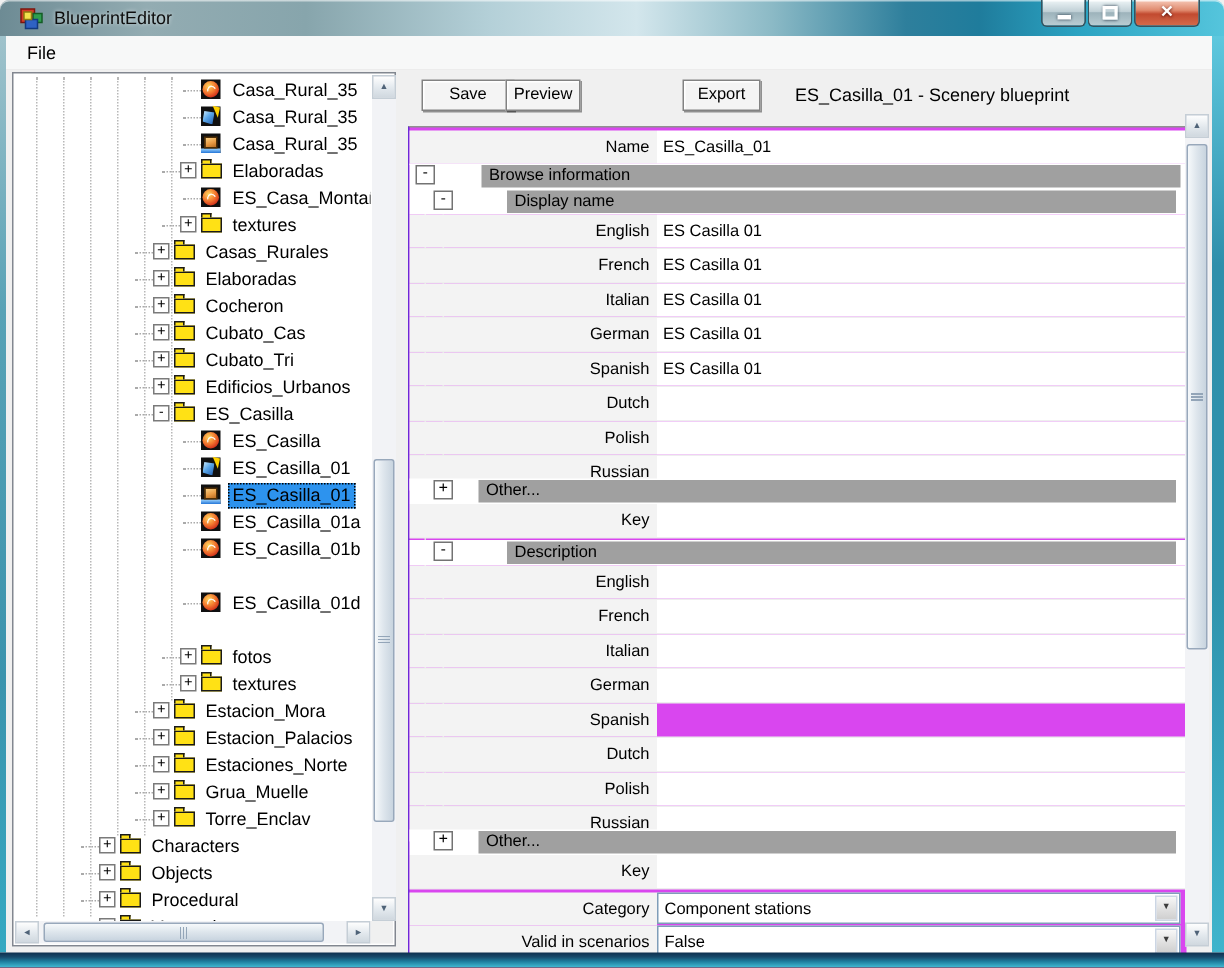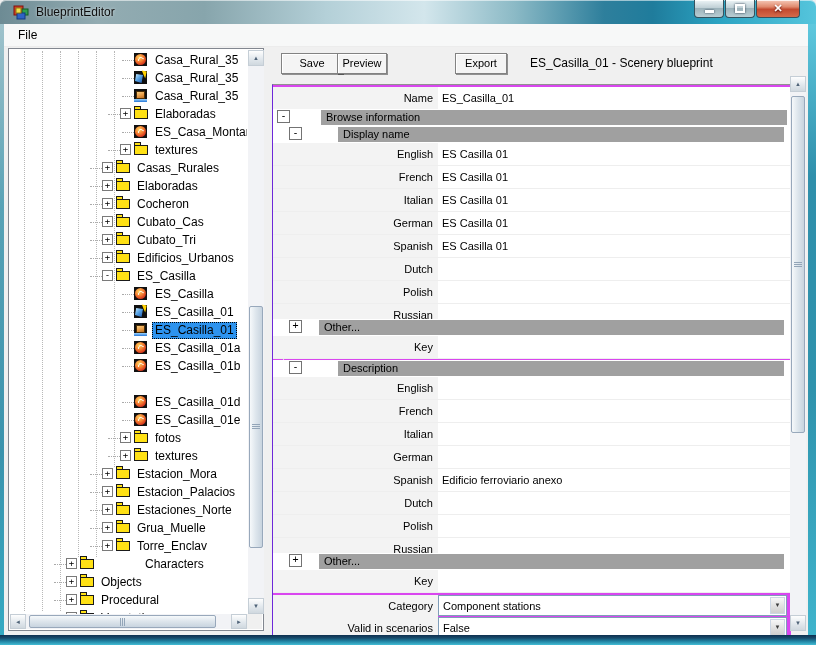--- a/index.html
+++ b/index.html
@@ -235,25 +235,20 @@
           <div class="trow" style="top: 308px;">
             <span class="conn" style="left: 112px;"></span>
             <span class="ticon bp-red" style="left: 124px;"></span>
             <span class="tlabel" style="left: 142px;">ES_Casilla_01b</span>
           </div>
           <div class="trow" style="top: 344px;">
             <span class="conn" style="left: 112px;"></span>
             <span class="ticon bp-red" style="left: 124px;"></span>
             <span class="tlabel" style="left: 142px;">ES_Casilla_01d</span>
           </div>
-          <div class="trow" style="top: 362px;">
-            <span class="conn" style="left: 112px;"></span>
-            <span class="ticon bp-red" style="left: 124px;"></span>
-            <span class="tlabel" style="left: 142px;">ES_Casilla_01e</span>
-          </div>
           <div class="trow" style="top: 380px;">
             <span class="conn" style="left: 98px;"></span>
             <span class="expbtn" style="left: 110px;">+</span>
             <span class="ticon folder" style="left: 124px;"></span>
             <span class="tlabel" style="left: 142px;">fotos</span>
           </div>
           <div class="trow" style="top: 398px;">
             <span class="conn" style="left: 98px;"></span>
             <span class="expbtn" style="left: 110px;">+</span>
             <span class="ticon folder" style="left: 124px;"></span>
@@ -286,21 +281,21 @@
           <div class="trow" style="top: 488px;">
             <span class="conn" style="left: 80px;"></span>
             <span class="expbtn" style="left: 92px;">+</span>
             <span class="ticon folder" style="left: 106px;"></span>
             <span class="tlabel" style="left: 124px;">Torre_Enclav</span>
           </div>
           <div class="trow" style="top: 506px;">
             <span class="conn" style="left: 44px;"></span>
             <span class="expbtn" style="left: 56px;">+</span>
             <span class="ticon folder" style="left: 70px;"></span>
-            <span class="tlabel" style="left: 88px; margin-left: 44px;">Characters</span>
+            <span class="tlabel" style="left: 88px;">Characters</span>
           </div>
           <div class="trow" style="top: 524px;">
             <span class="conn" style="left: 44px;"></span>
             <span class="expbtn" style="left: 56px;">+</span>
             <span class="ticon folder" style="left: 70px;"></span>
             <span class="tlabel" style="left: 88px;">Objects</span>
           </div>
           <div class="trow" style="top: 542px;">
             <span class="conn" style="left: 44px;"></span>
             <span class="expbtn" style="left: 56px;">+</span>
@@ -417,21 +412,20 @@
             <div class="frow">
               <span class="flabel">Italian</span>
               <span class="fvalue"></span>
             </div>
             <div class="frow">
               <span class="flabel">German</span>
               <span class="fvalue"></span>
             </div>
             <div class="frow">
               <span class="flabel">Spanish</span>
-              <span class="fvalue">Edificio ferroviario anexo</span>
             </div>
             <div class="frow">
               <span class="flabel">Dutch</span>
               <span class="fvalue"></span>
             </div>
             <div class="frow">
               <span class="flabel">Polish</span>
               <span class="fvalue"></span>
             </div>
             <div class="frow">

